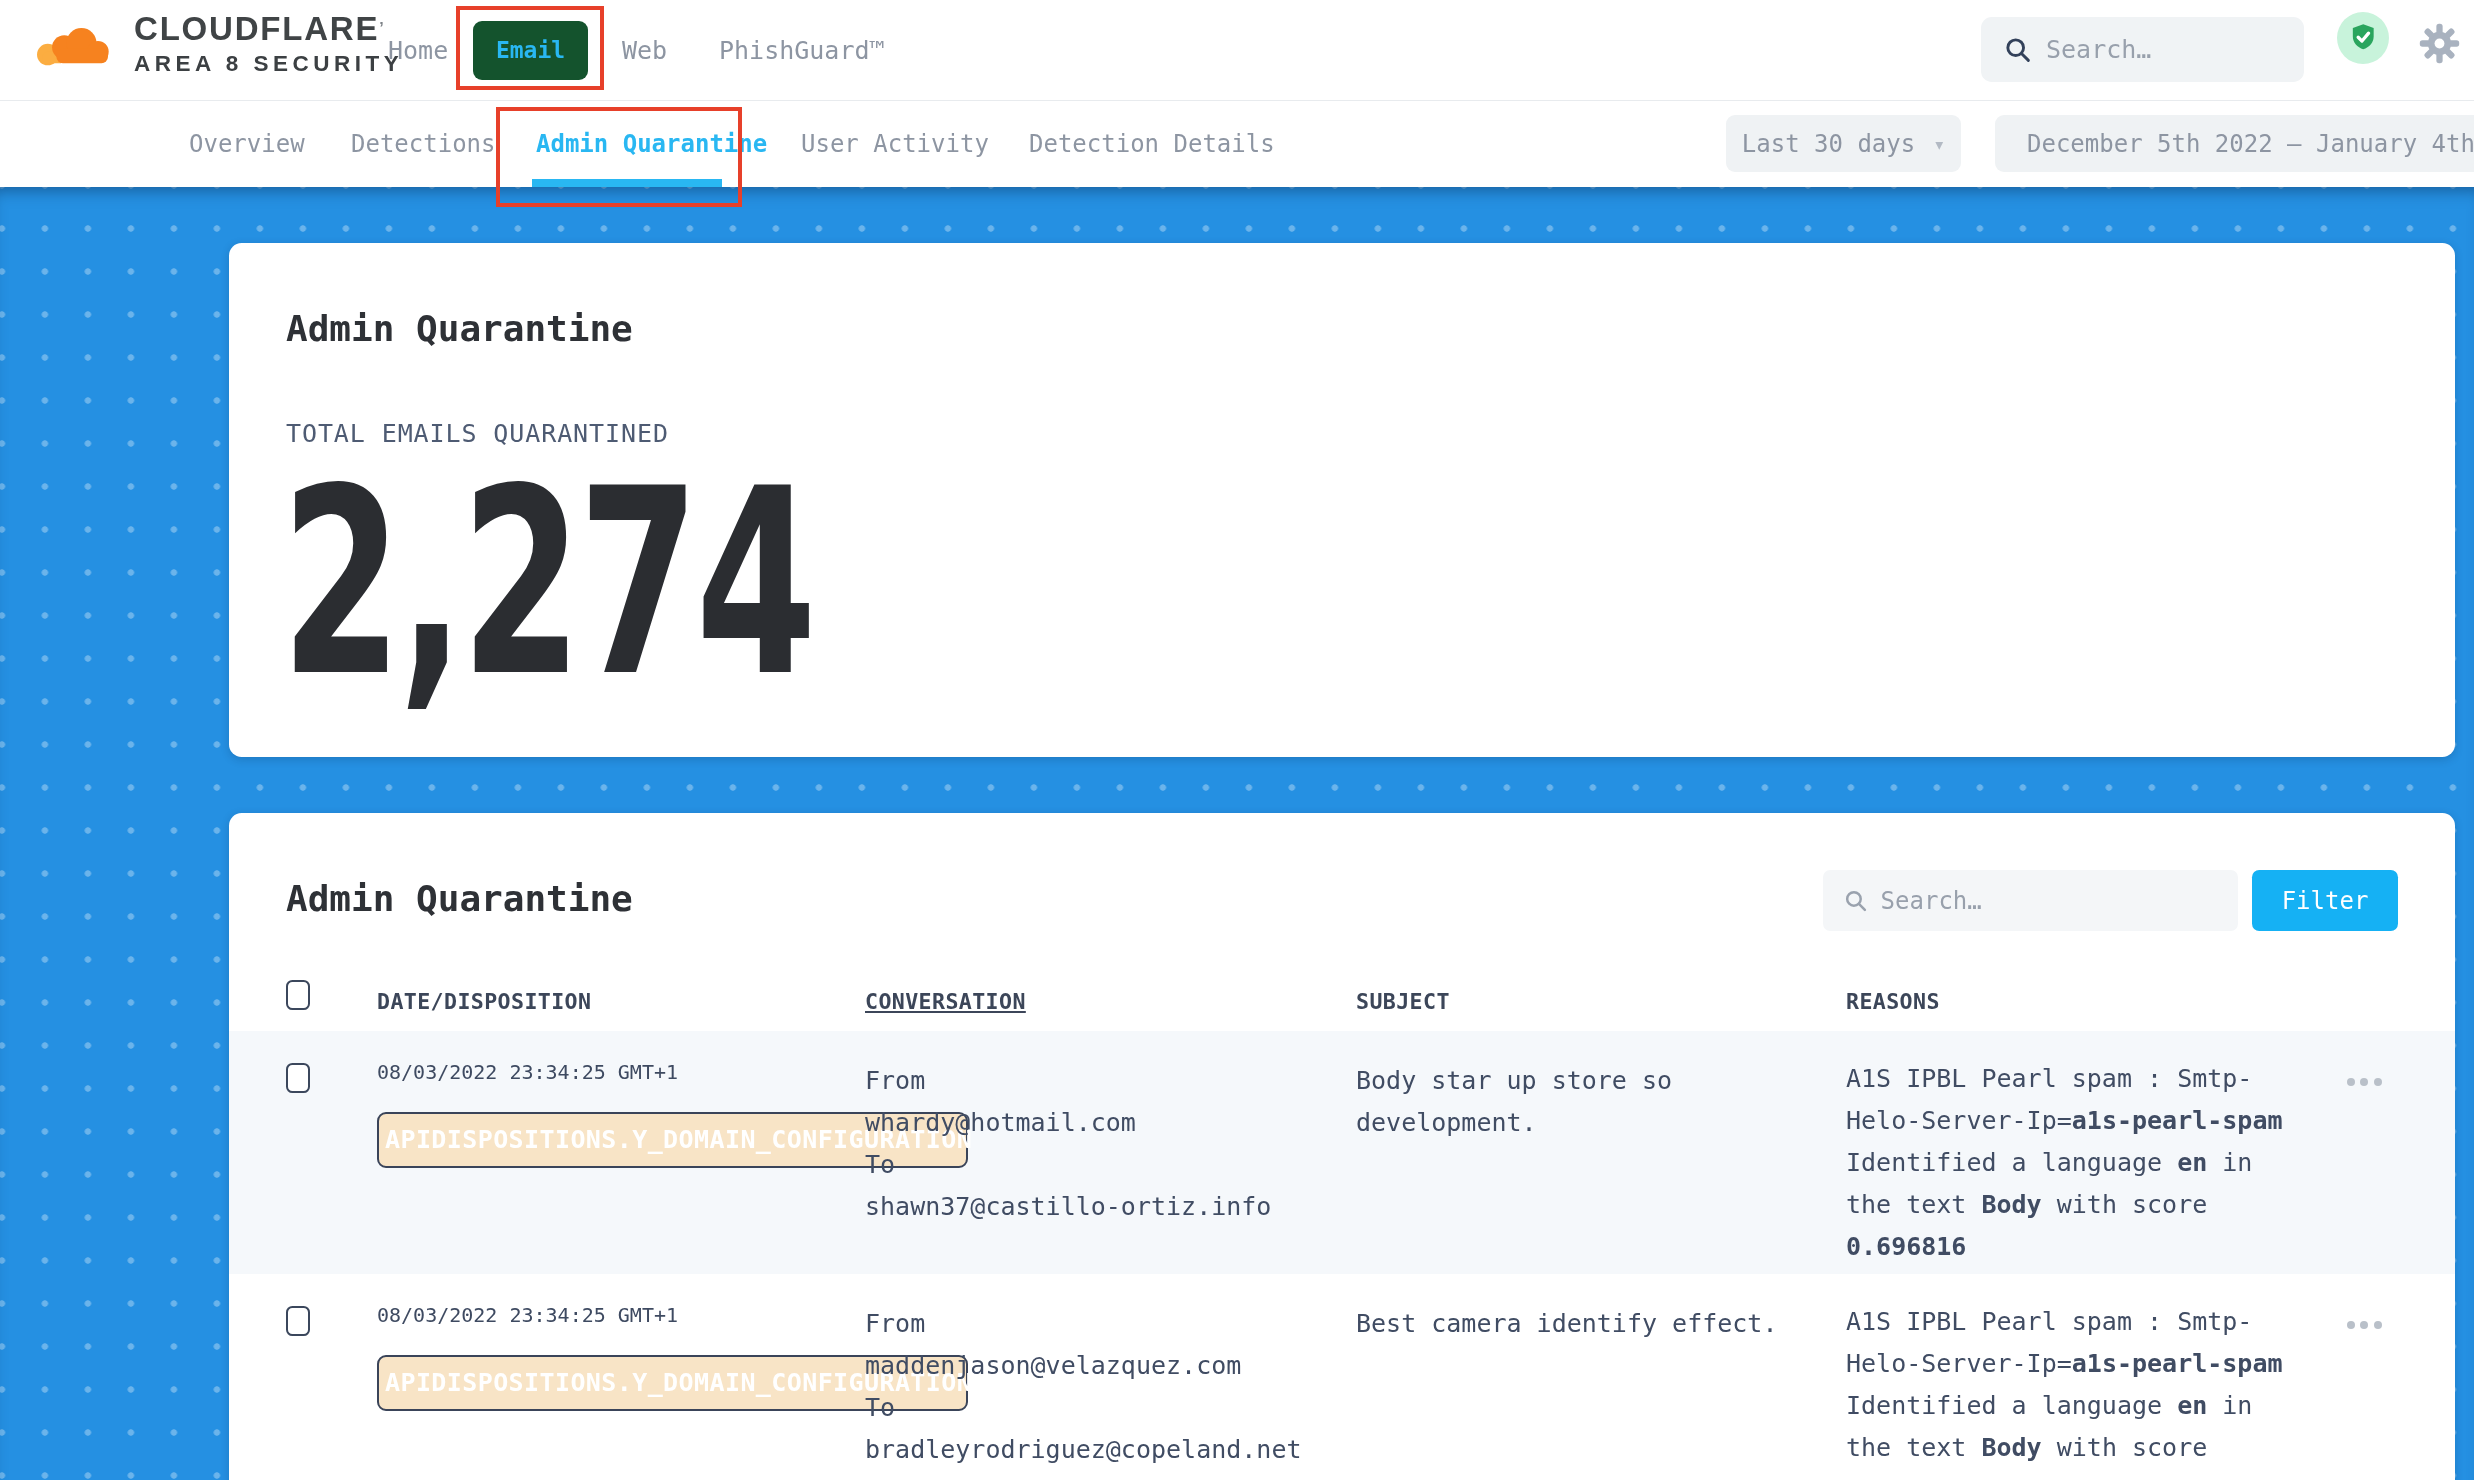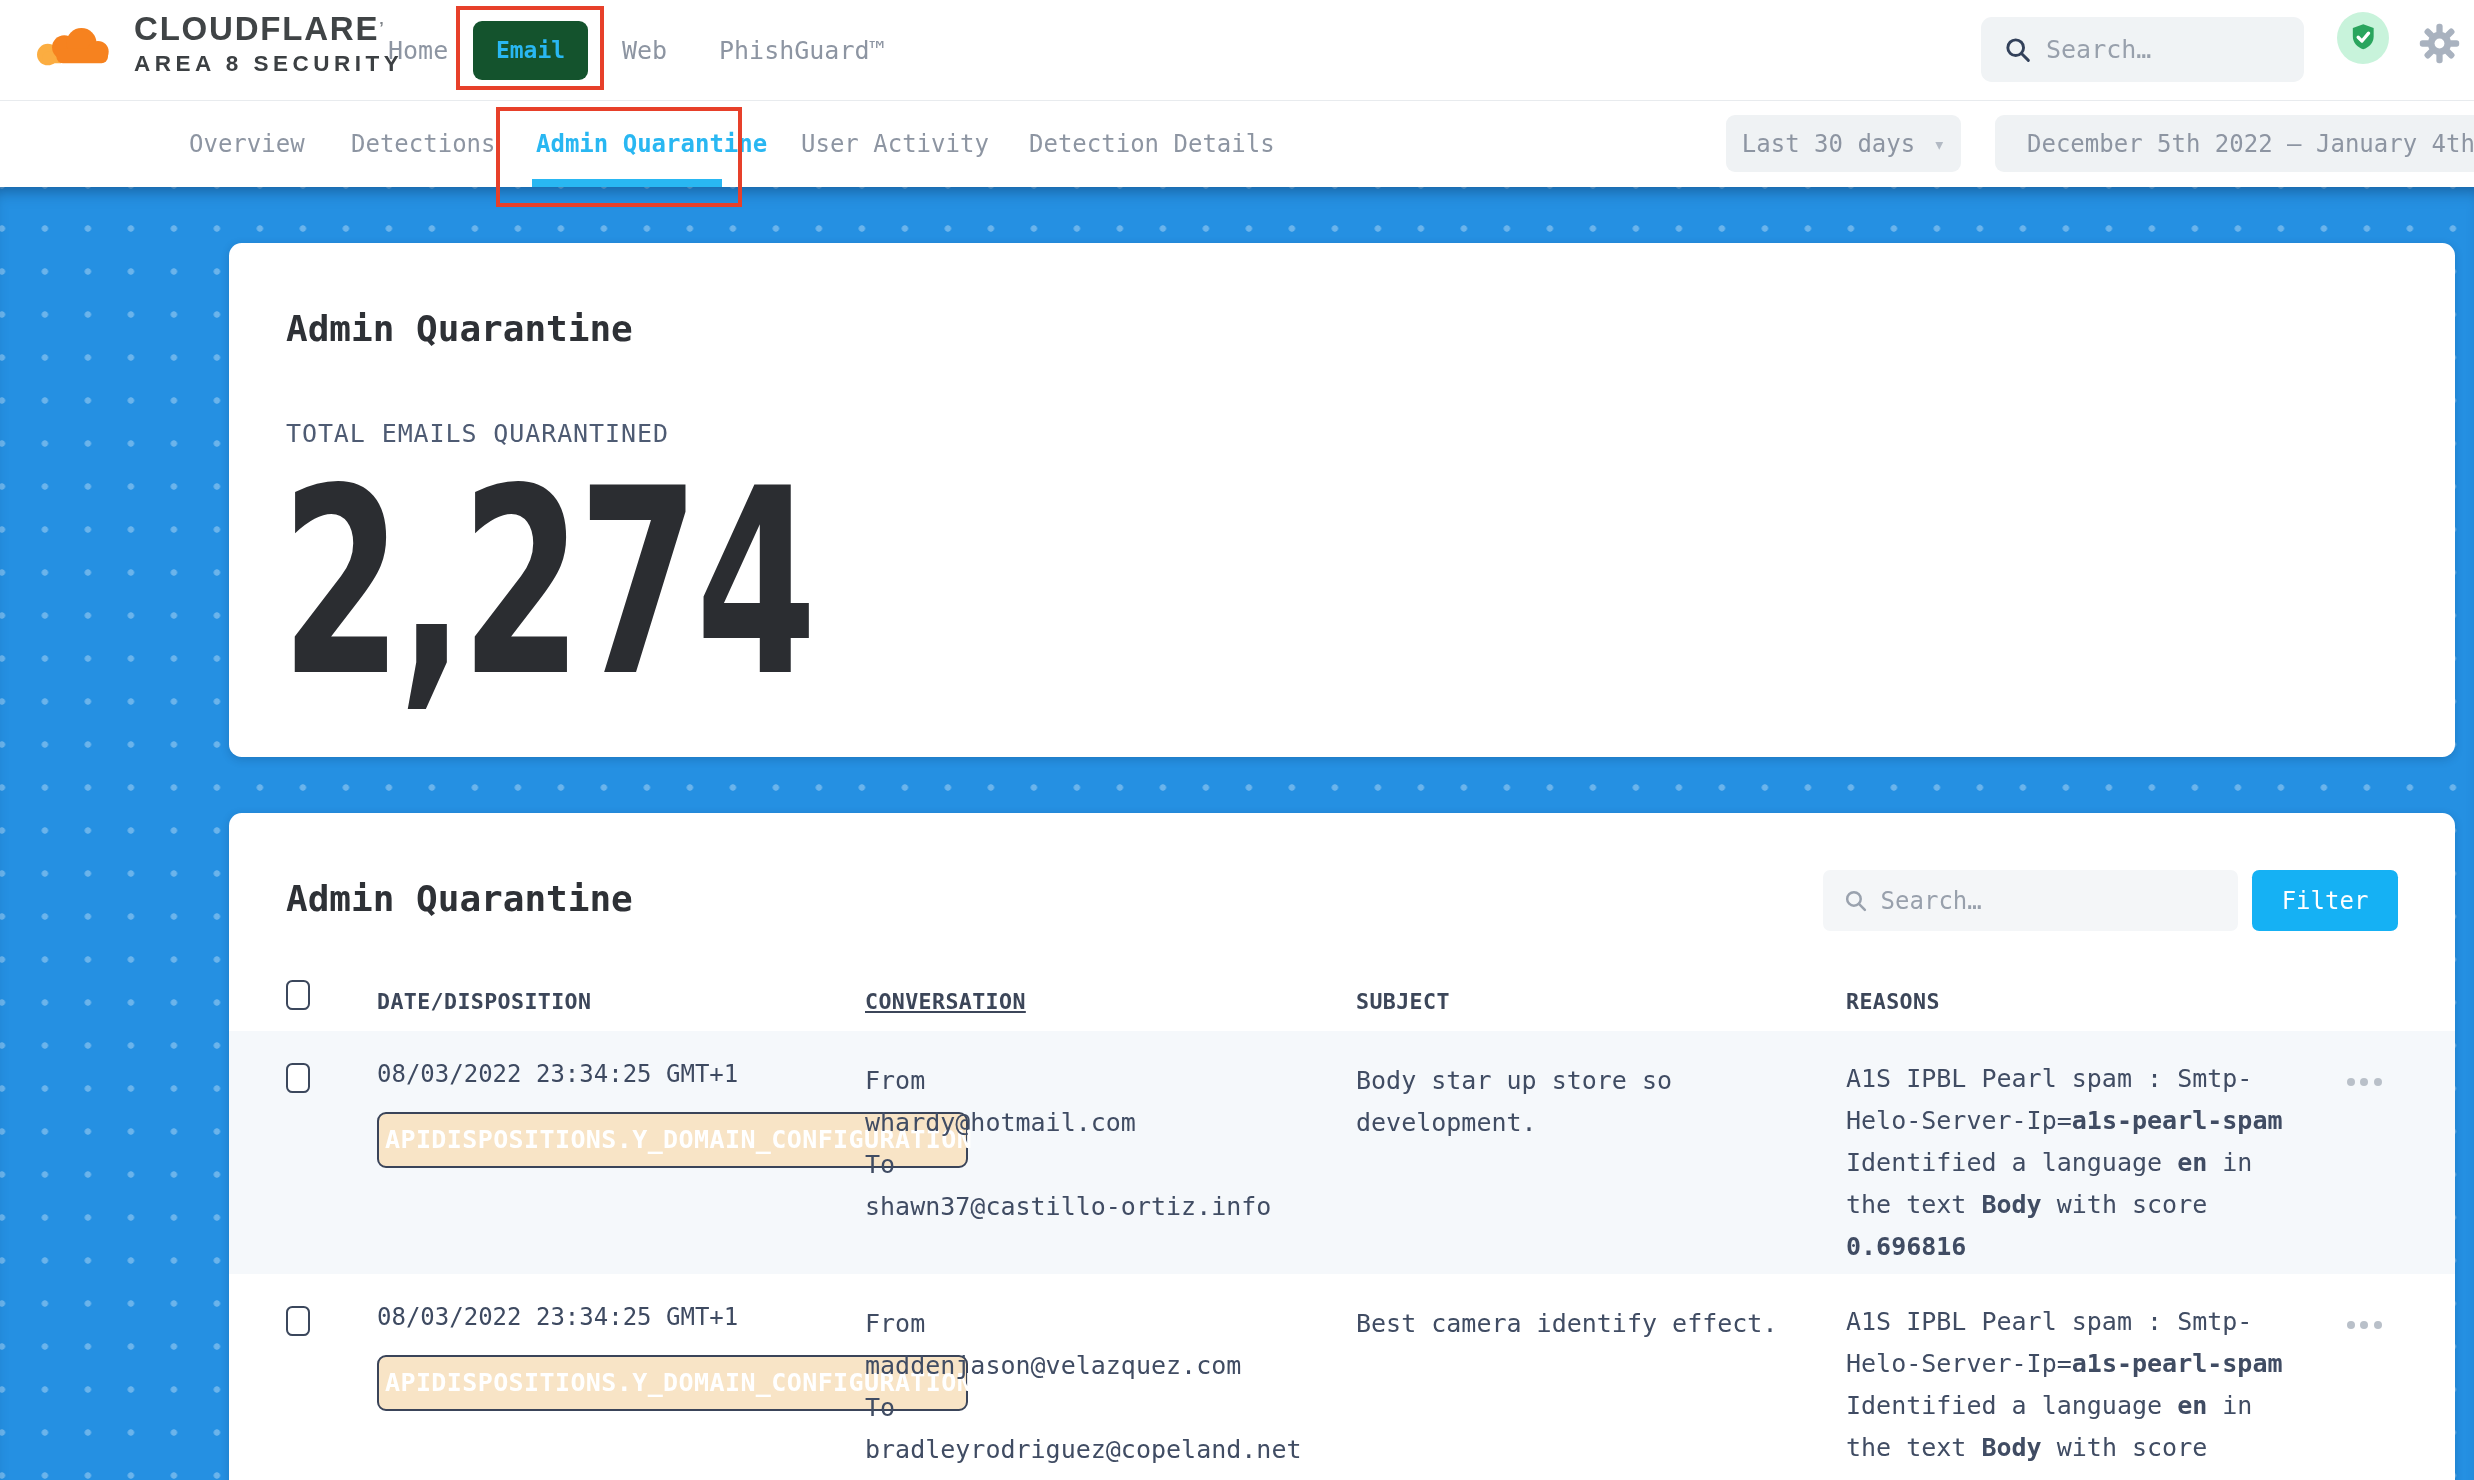--- a/index.html
+++ b/index.html
@@ -74,21 +74,21 @@
 
   .checkbox { position:absolute; width:24px; height:30px; border:2.7px solid #3b475c; border-radius:6.3px; background:#fff; }
   .hdr-check { left:57px; top:167px; }
   .col-label { position:absolute; top:176px; font-size:21.6px; font-weight:700; color:#3c4659; letter-spacing:0.4px; }
   .col-1 { left:148px; } .col-2 { left:636px;text-decoration:underline; } .col-3 { left:1127px; } .col-4 { left:1617px; }
 
   .t-row { position:absolute; left:0; width:2226px; height:243px; }
   .row-a { top:218px; background:#f5f8fb; }
   .row-b { top:461px; background:#ffffff; }
   .row-check { left:57px; top:32px; }
-  .cell-date { position:absolute; left:148px; top:29px; font-size:24px; color:#3e4a61; white-space:nowrap; }
+  .cell-date { position:absolute; left:148px; top:29px; font-size:20px; color:#3e4a61; white-space:nowrap; }
   .badge { position:absolute; left:148px; top:81px; width:591px; height:56px; background:#f8e4c6;
     border:2.2px solid #3a4459; border-radius:9px; padding-left:6px; line-height:51px;
     font-size:25px; font-weight:700; letter-spacing:0.4px; color:#ffffff; white-space:nowrap; z-index:1; }
   .cell-conv { position:absolute; left:636px; top:29px; font-size:25px; color:#404c63; line-height:42px; z-index:2; }
   .cell-conv div { white-space:nowrap; }
   .cell-subj { position:absolute; left:1127px; top:29px; width:442px; font-size:25px; color:#404c63; line-height:42px; }
   .cell-reason { position:absolute; left:1617px; top:27px; width:451px; font-size:25px; color:#404c63; line-height:42px; }
   .cell-reason b { font-weight:700; }
   .row-dots { position:absolute; left:2118px; top:47px; display:flex; gap:5.4px; cursor:pointer; }
   .row-dots i { width:8px; height:8px; border-radius:50%; background:#b9c0c9; }

